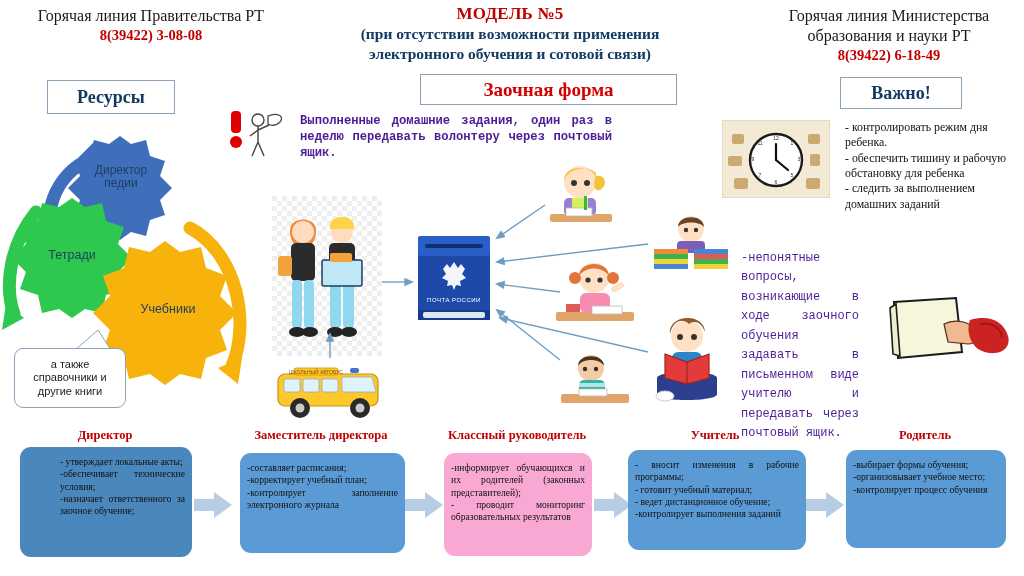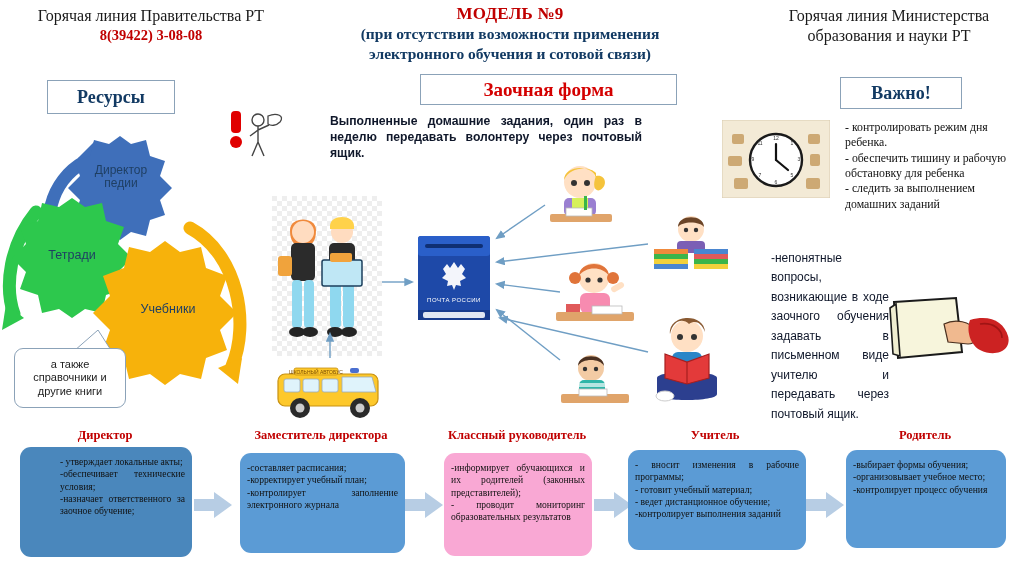--- a/index.html
+++ b/index.html
@@ -21,24 +21,23 @@
 
   .boxed{
     border:1px solid #8ba2b8; background:#fff;
     display:flex;align-items:center;justify-content:center;
   }
   .boxed.red{ color:#d40000; font-weight:bold; font-size:19px; }
   .boxed.navy{ color:#123a63; font-weight:bold; font-size:18px; }
 
   
   .para{
-    font-family:Liberation Sans, sans-serif;
-    font-size:11.6px; line-height:1.32; color:#0f172a;
+    font-family:Liberation Mono, monospace;
+    font-size:11.6px; line-height:1.32; color:#4c1d95;
     text-align:justify;
-    margin-left:30px;
   }
   .para.bold{ font-weight:bold; font-size:12.2px; line-height:1.33; }
   .para.wide{ line-height:1.62; font-size:12px; }
   .vazhno-list{ font-size:11.8px; line-height:1.3; color:#111; }
 
   
   .gear-label{
     position:absolute; font-family:"Liberation Sans","DejaVu Sans",sans-serif;
     color:#1f3f63; text-align:center; line-height:1.12; pointer-events:none;
   }
@@ -62,32 +61,33 @@
 </style>
 </head>
 <body>
 
 <div class="abs hotline" style="left:6px;top:6px;width:290px;">
   <div>Горячая линия Правительства  РТ</div>
   <div class="num">8(39422) 3-08-08</div>
 </div>
 
 <div class="abs model-title" style="left:290px;top:4px;width:440px;">
-  <div class="l1">МОДЕЛЬ №9</div>
+  <div class="l1">МОДЕЛЬ №5</div>
   <div class="l2">(при отсутствии возможности применения</div>
   <div class="l2">электронного обучения и сотовой связи)</div>
 </div>
 
 <div class="abs boxed red" style="left:420px;top:74px;width:255px;height:29px;">
   <span>Заочная форма</span>
 </div>
 
 <div class="abs hotline" style="left:760px;top:6px;width:258px;">
   <div>Горячая линия Министерства</div>
   <div>образования и науки РТ</div>
+  <div class="num">8(39422) 6-18-49</div>
 </div>
 
 <div class="abs boxed navy" style="left:840px;top:77px;width:120px;height:30px;">
   <span>Важно!</span>
 </div>
 
 <div class="abs boxed navy" style="left:47px;top:80px;width:126px;height:32px;">
   <span>Ресурсы</span>
 </div>
 

